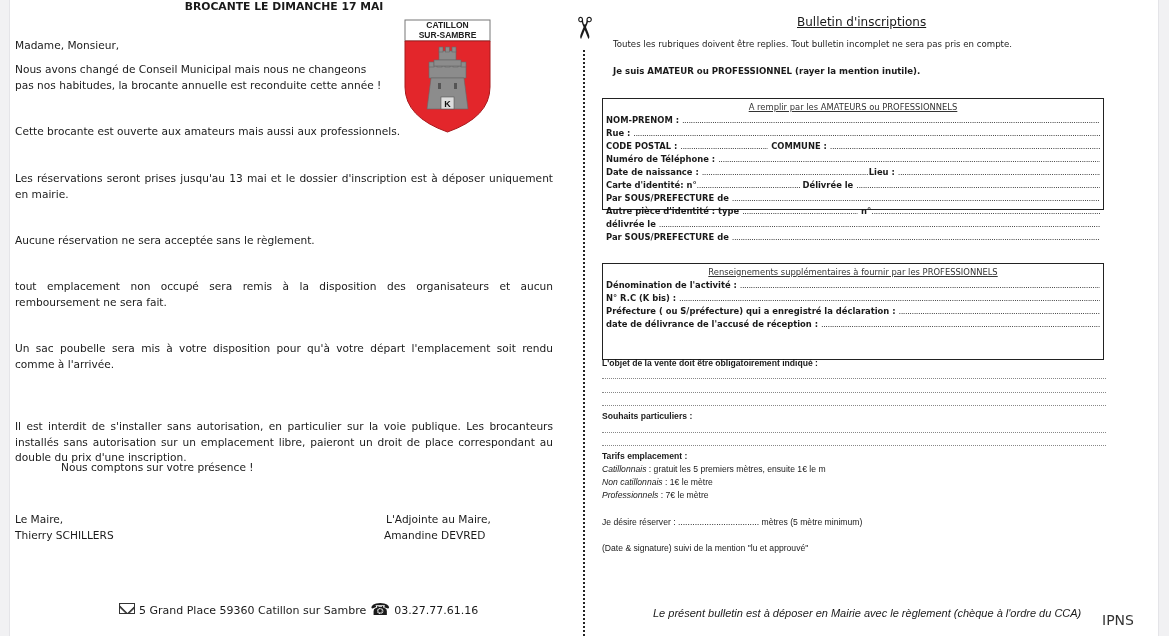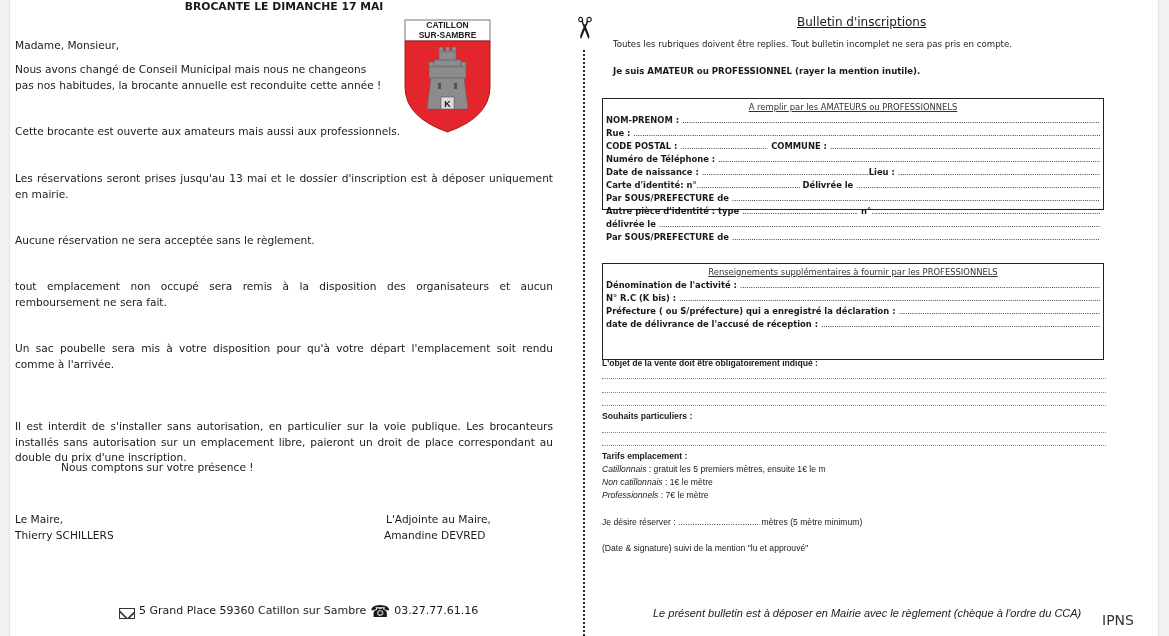--- a/index.html
+++ b/index.html
@@ -8,21 +8,21 @@
 
   .gutter-left { position: absolute; left: 0; top: 0; width: 10px; height: 636px; background: #f1f1f3; border-right: 1px solid #e4e4e8; }
   .gutter-right { position: absolute; left: 1158px; top: 0; width: 11px; height: 636px; background: #f1f1f3; border-left: 1px solid #e4e4e8; }
 
   
   .left { position: absolute; left: 15px; top: 0; width: 538px; height: 636px; font-size: 10.6px; line-height: 15.5px; }
   .title { position: absolute; left: 0; top: 0; width: 538px; text-align: center; font-weight: bold; font-size: 10.8px; line-height: 14px; }
   .p { position: absolute; left: 0; width: 538px; text-align: justify; }
   .p.narrow { width: 370px; text-align: left; }
   .sig { position: absolute; line-height: 15.5px; }
-  .footer-addr { position: absolute; left: 104px; top: 603px; font-size: 11px; display: flex; align-items: flex-end; gap: 4px; white-space: nowrap; }
+  .footer-addr { position: absolute; left: 104px; top: 603px; font-size: 11px; display: flex; align-items: flex-start; gap: 4px; white-space: nowrap; }
   .env-icon { width: 16px; height: 11px; border: 1px solid #333; position: relative; overflow: hidden; }
   .env-icon::before, .env-icon::after { content: ""; position: absolute; top: -6px; width: 12px; height: 12px; border: 1px solid #333; transform: rotate(45deg); }
   .env-icon::before { left: 1px; }
   .phone-icon { font-size: 16px; line-height: 14px; }
 
   
   .crest { position: absolute; left: 404px; top: 19px; width: 87px; height: 114px; }
 
   
   .scissors { position: absolute; left: 571px; top: 13px; font-size: 30px; line-height: 30px; transform: rotate(90deg); font-weight: bold; }

